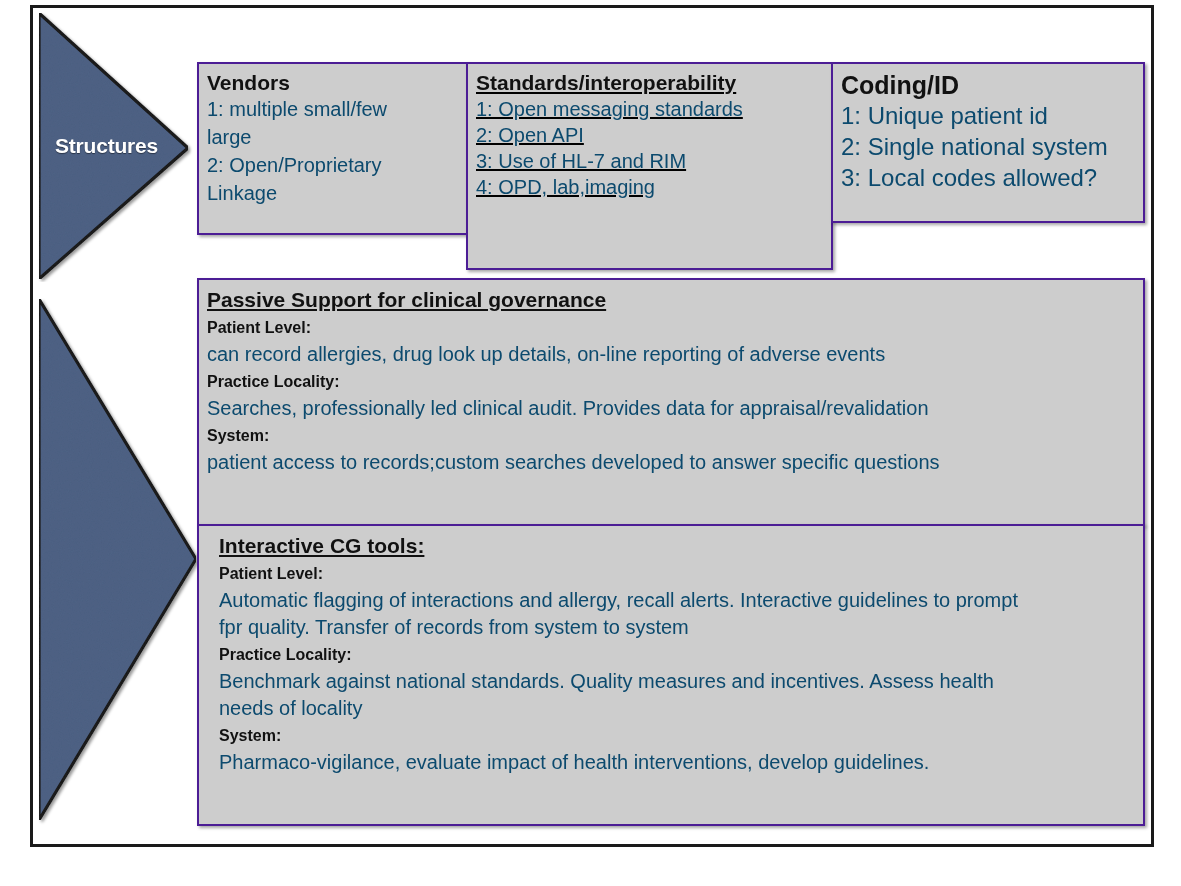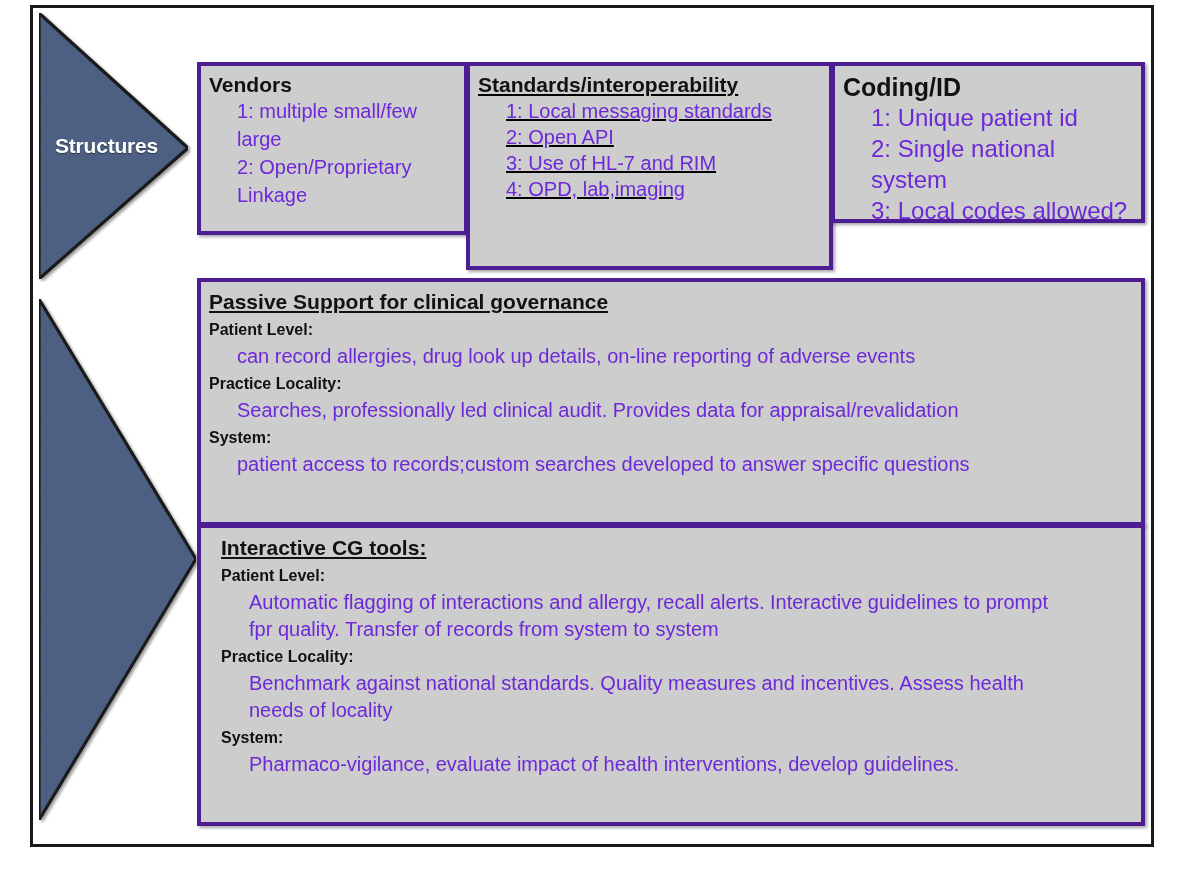--- a/index.html
+++ b/index.html
@@ -55,21 +55,21 @@
 
   #arrow-structures        { left: 36px;  top: 10px;  }
   #label-structures        { left: 55px;  top: 133px; }
   #arrow-process           { left: 36px;  top: 296px; }
   #label-process           { left: 50px;  top: 533px; }
 
   
   .gbox {
     position: absolute;
     background: #cdcdcd;
-    border: 4px solid #4c1d95;
+    border: 2px solid #4c1d95;
     box-sizing: border-box;
     box-shadow: 2px 2px 3px rgba(0,0,0,.35);
   }
 
   .gbox .inner {
     padding: 6px 8px 4px 8px;
   }
 
   
   #box-vendors    { left: 197px; top: 62px;  width: 271px; height: 173px; }
@@ -84,22 +84,21 @@
   .hdr {
     font-weight: bold;
     color: #111111;
   }
   .hdr-ul {
     font-weight: bold;
     color: #111111;
     text-decoration: underline;
   }
   .line {
-    color: #6d28d9;
-    margin-left: 28px;
+    color: #0c4a6e;
   }
 
   
   .sz-sm .hdr       { font-size: 21px; line-height: 25px; }
   .sz-sm .line      { font-size: 20px; line-height: 28px; }
 
   .sz-md .hdr       { font-size: 21px; line-height: 26px; }
   .sz-md .line      { font-size: 20px; line-height: 26px; }
 
   .sz-lg .hdr       { font-size: 25px; line-height: 30px; }
@@ -169,21 +168,21 @@
       <div class="line">1: multiple small/few</div>
       <div class="line">large</div>
       <div class="line">2: Open/Proprietary</div>
       <div class="line">Linkage</div>
     </div>
   </div>
 
   <div class="gbox sz-md" id="box-standards">
     <div class="inner">
       <div class="hdr nowrapish">Standards/interoperability</div>
-      <div class="line">1: Local messaging standards</div>
+      <div class="line">1: Open messaging standards</div>
       <div class="line">2: Open API</div>
       <div class="line">3: Use of HL-7 and RIM</div>
       <div class="line">4: OPD, lab,imaging</div>
     </div>
   </div>
 
   <div class="gbox sz-lg" id="box-coding">
     <div class="inner">
       <div class="hdr">Coding/ID</div>
       <div class="line">1: Unique patient id</div>

